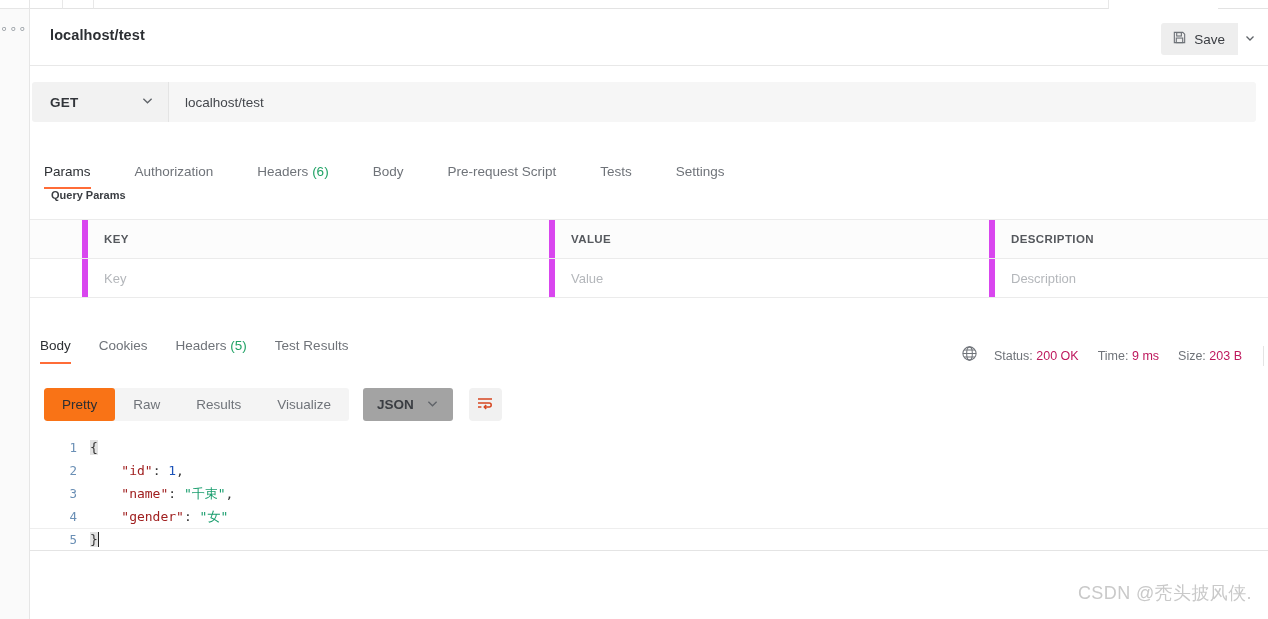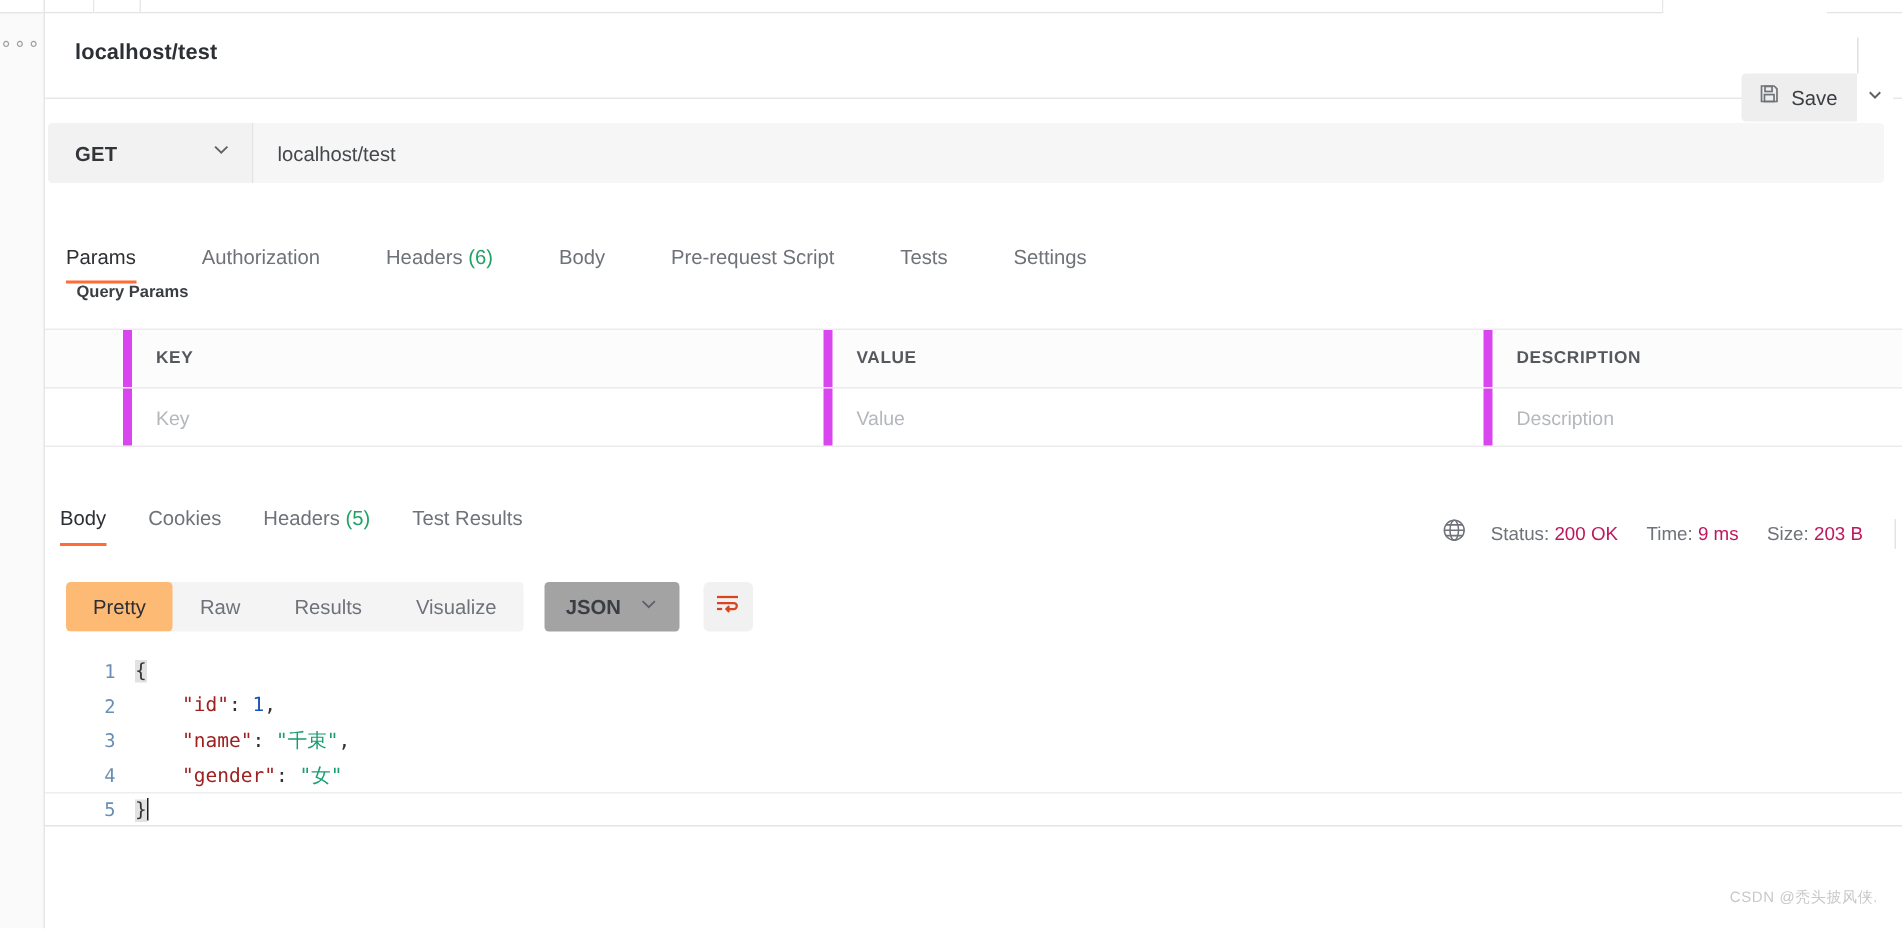--- a/index.html
+++ b/index.html
@@ -65,21 +65,20 @@
   .req-title {
     position: absolute; left: 20px; top: 18px;
     font-size: 14.5px; font-weight: bold;
     color: #2c2f33;
     letter-spacing: 0.1px;
   }
   .save-group {
     position: absolute; right: 6px; top: 14px;
     display: flex; align-items: stretch;
     height: 32px;
-    margin-top: 26px;
   }
   .save-btn {
     display: flex; align-items: center; gap: 7px;
     background: #eeeeee;
     border-radius: 3px 0 0 3px;
     padding: 0 13px 0 11px;
     height: 32px;
     cursor: pointer;
   }
   .save-btn .label {
@@ -207,21 +206,21 @@
   .seg-group {
     display: flex; align-items: stretch;
     background: #f4f4f4; border-radius: 3px;
     height: 33px; overflow: hidden;
   }
   .seg {
     display: flex; align-items: center; justify-content: center;
     padding: 0 18px; font-size: 13.5px; color: #6f7379;
     cursor: pointer; white-space: nowrap;
   }
-  .seg.active { background: #fdba74; color: #2c2f33; border-radius: 3px; }
+  .seg.active { background: #f97316; color: #2c2f33; border-radius: 3px; }
   .json-pick {
     display: flex; align-items: center; gap: 12px;
     background: #a3a3a3; border-radius: 3px;
     height: 33px; padding: 0 14px;
     margin-left: 14px; cursor: pointer;
   }
   .json-pick .lbl { font-size: 13.5px; color: #3a3d42; font-weight: bold; }
   .wrap-btn {
     width: 33px; height: 33px;
     background: #f1f1f1; border-radius: 4px;
@@ -256,21 +255,21 @@
   .num { color: #1b52b8; }
   .str { color: #1a9e6e; }
   .caret {
     display: inline-block; width: 1px; height: 15px;
     background: #202020; vertical-align: -3px;
   }
 
   
   .watermark {
     position: absolute; right: 16px; bottom: 14px;
-    font-size: 10px; color: #c9c9c9;
+    font-size: 18px; color: #c9c9c9;
     letter-spacing: .4px;
     user-select: none;
   }
 </style>
 </head>
 <body>
 
 <div id="app">
 
   <div class="left-strip">

